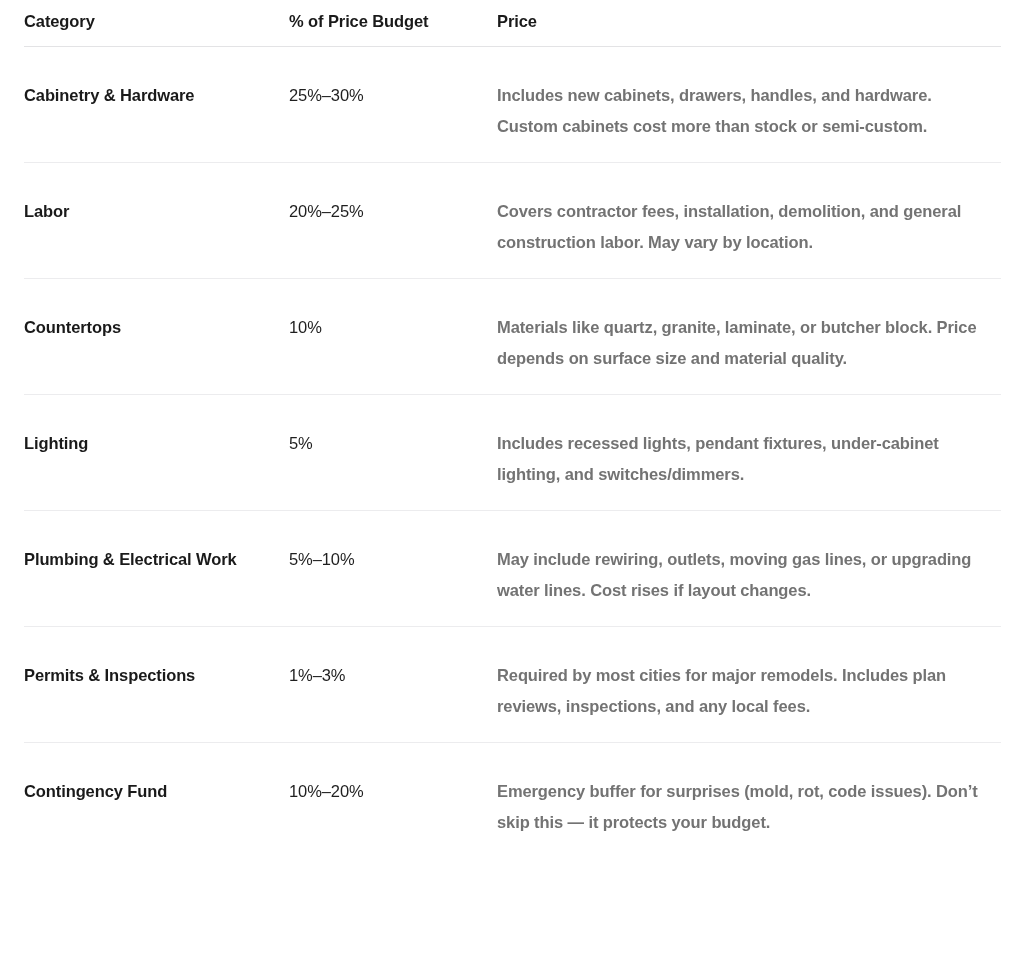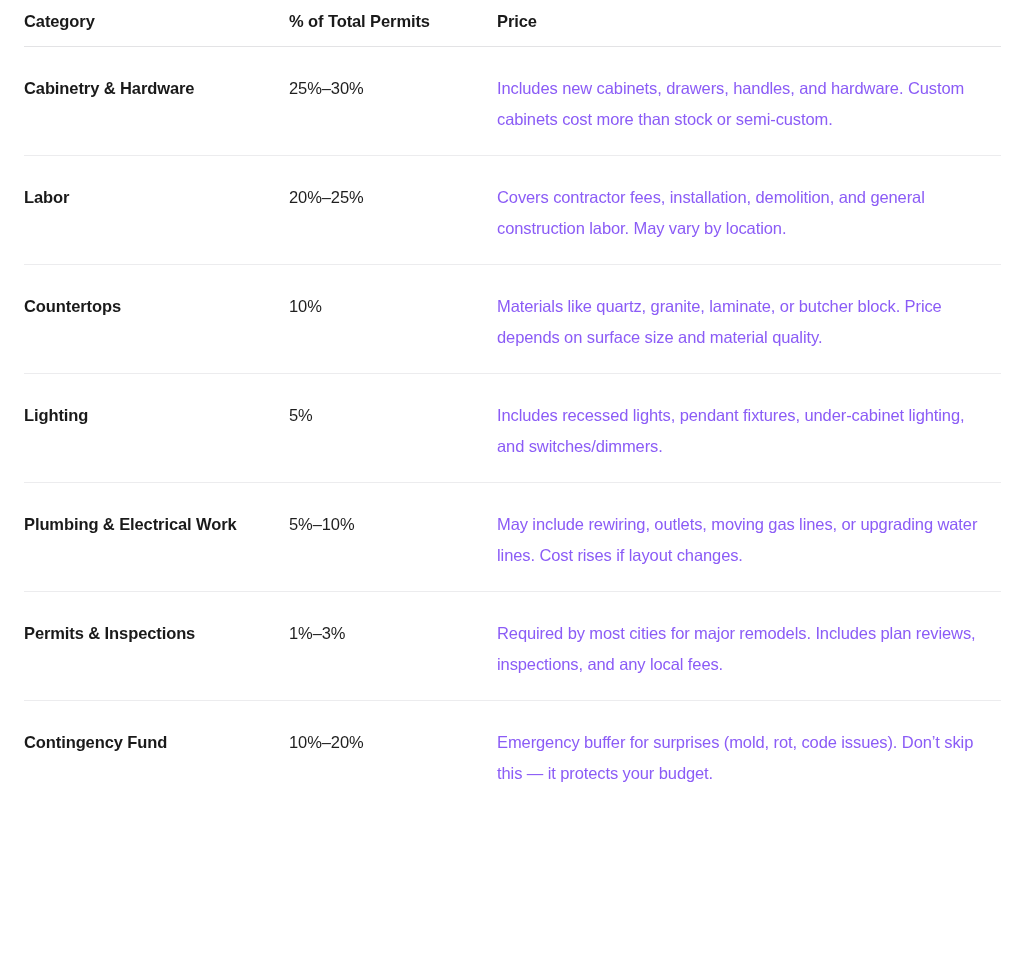--- a/index.html
+++ b/index.html
@@ -38,60 +38,60 @@
     font-size: 16.5px;
     font-weight: bold;
     color: #1a1a1a;
     letter-spacing: -0.1px;
     padding: 0 0 15px 0;
     border-bottom: 1px solid #e3e3e5;
   }
 
   tbody td {
     vertical-align: top;
-    padding: 26px 0 20px 0;
+    padding: 33px 0 20px 0;
     border-bottom: 1px solid #ececee;
     font-size: 16.5px;
     line-height: 31px;
     letter-spacing: -0.1px;
   }
   tbody tr:last-child td {
     border-bottom: none;
   }
 
   td.cell-category {
     font-weight: bold;
     color: #1a1a1a;
     padding-right: 24px;
   }
   td.cell-percent {
     font-weight: normal;
     color: #1f1f1f;
     padding-right: 24px;
   }
   td.cell-notes {
-    font-weight: normal;
-    color: #8b5cf6;
+    font-weight: bold;
+    color: #737373;
     padding-right: 6px;
   }
 </style>
 </head>
 <body>
 
 <div class="table-wrap">
   <table class="budget-table">
     <colgroup>
       <col class="col-category">
       <col class="col-percent">
       <col class="col-notes">
     </colgroup>
     <thead>
       <tr>
         <th>Category</th>
-        <th>% of Total Permits</th>
+        <th>% of Price Budget</th>
         <th>Price</th>
       </tr>
     </thead>
     <tbody id="table-body">
         <tr>
           <td class="cell-category">Cabinetry &amp; Hardware</td>
           <td class="cell-percent">25%–30%</td>
           <td class="cell-notes">Includes new cabinets, drawers, handles, and hardware. Custom cabinets cost more than stock or semi-custom.</td>
         </tr>
         <tr>

